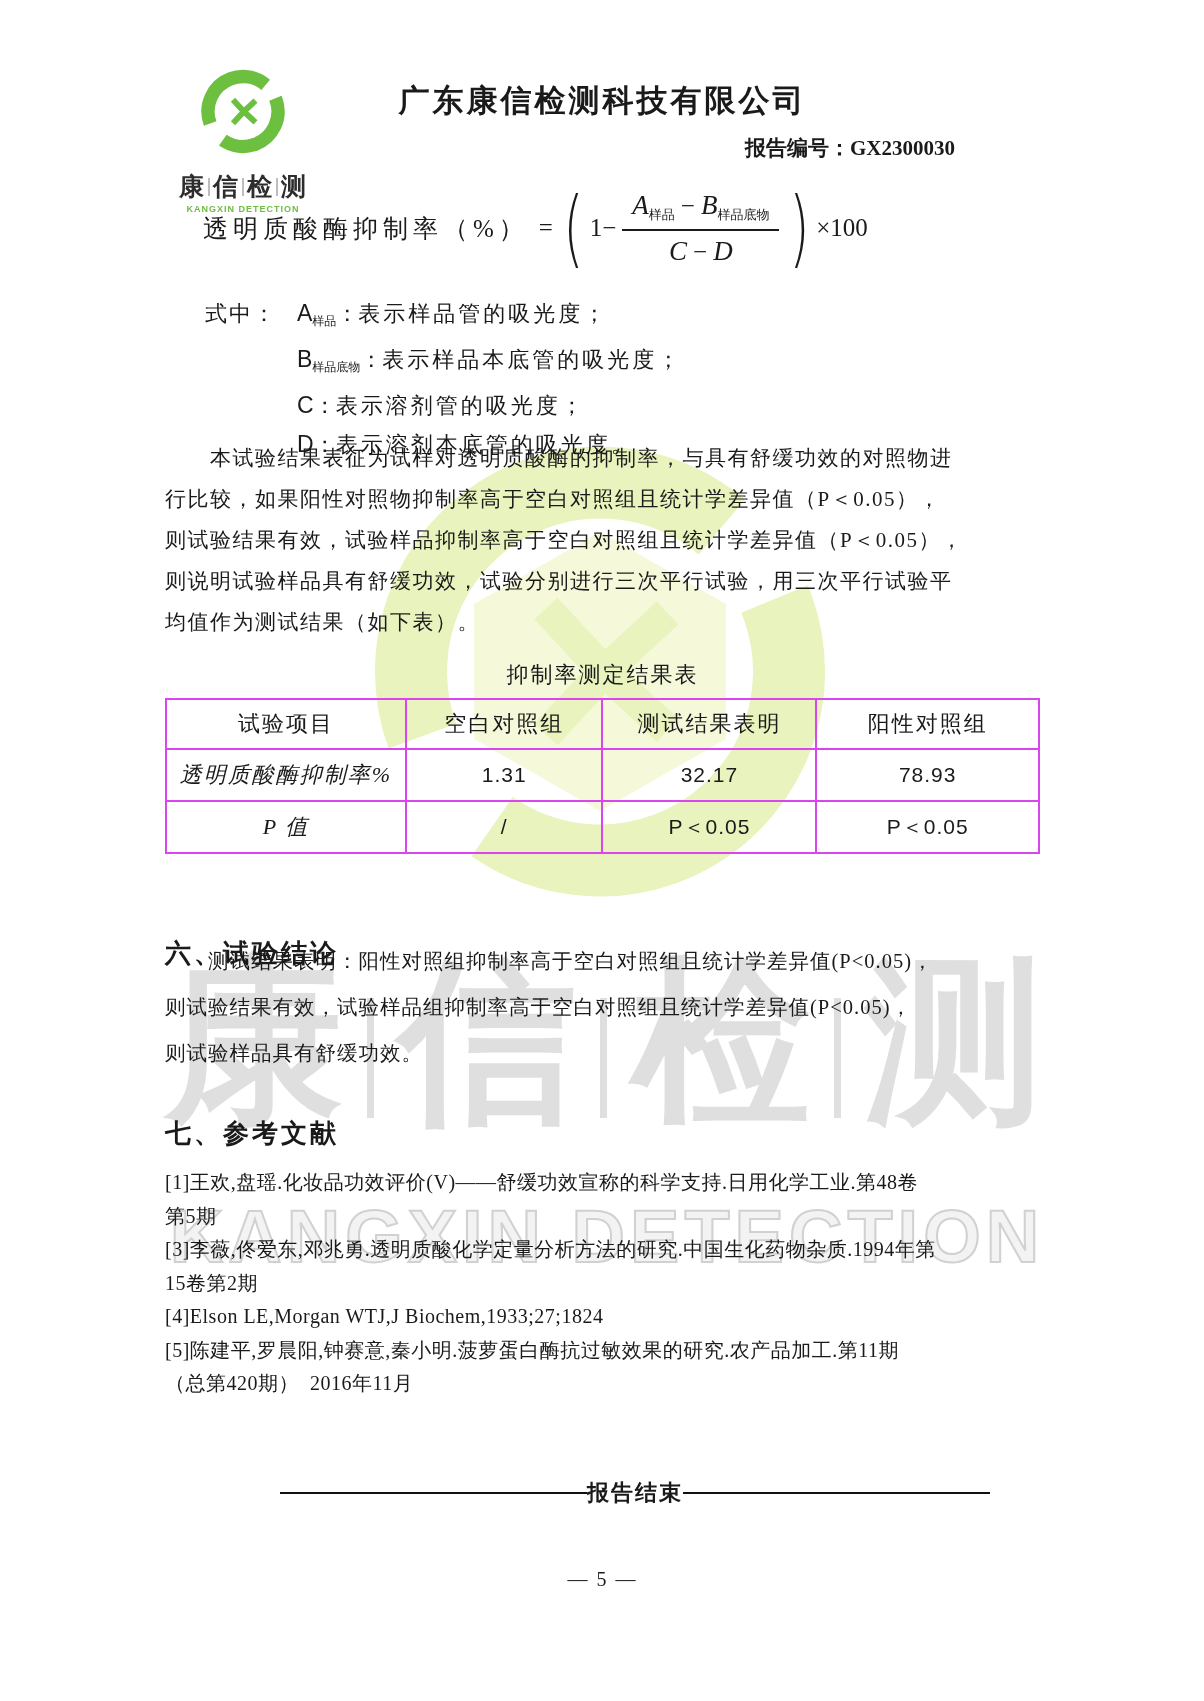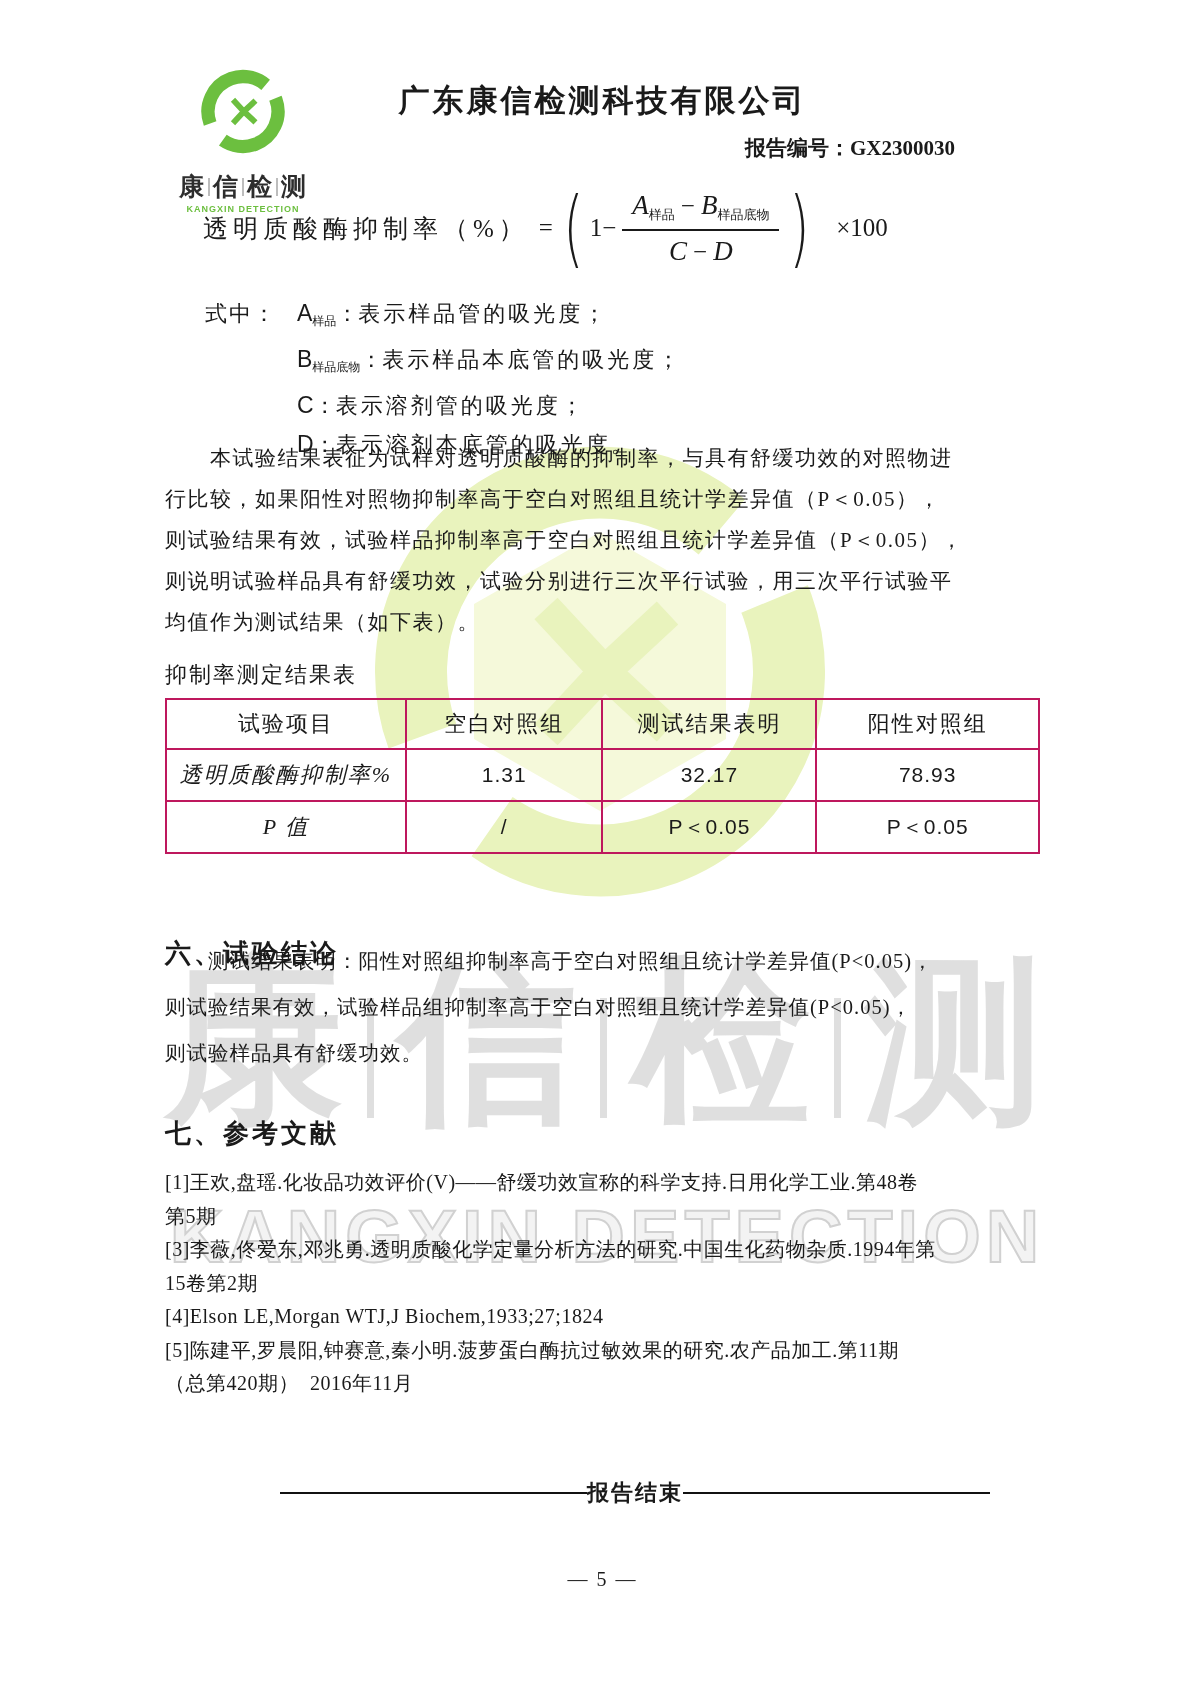--- a/index.html
+++ b/index.html
@@ -37,41 +37,41 @@
   .f-eq{margin:0 4px 0 10px}
   .paren{font-family:"DejaVu Sans",sans-serif;font-size:84px;font-weight:200;line-height:1;
          transform:scaleX(.62);color:#1a1a1a}
   .f-one{margin:0 2px 0 0}
   .frac{display:inline-flex;flex-direction:column;align-items:center;margin:0 4px;font-size:25px}
   .frac .num{padding:0 10px 5px;border-bottom:2px solid #1a1a1a;white-space:nowrap}
   .frac .den{padding-top:5px}
   .mvar{font-style:italic;font-size:27px}
   .mop{margin:0 6px}
   .msub{font-size:13px;vertical-align:-5px}
-  .f-times{margin-left:20px}
+  .f-times{margin-left:0}
 
   
   .defs{left:205px;top:294px;font-size:22px;line-height:38px;z-index:1}
   .def-row{display:flex;align-items:baseline}
   .def-lead{width:92px;letter-spacing:2px}
   .def-sym{font-family:"Liberation Sans",sans-serif;font-size:23px}
   .def-sub{font-size:12px;vertical-align:-4px}
   .def-text{letter-spacing:3px}
 
   
   .prewrap{white-space:pre-wrap}
   .main-para{left:165px;top:438px;width:886px;font-size:21px;line-height:41px;
              letter-spacing:1.5px;z-index:1}
 
   
-  .table-title{left:165px;top:660px;width:875px;text-align:left;font-size:22px;
+  .table-title{left:165px;top:660px;width:875px;text-align:center;font-size:22px;
                letter-spacing:2px;z-index:1}
   .results-table{left:165px;top:698px;z-index:1}
   table{border-collapse:collapse;width:875px;table-layout:fixed;background:transparent}
-  th,td{border:2px solid #be185d;text-align:center;font-weight:normal;font-size:22px;
+  th,td{border:2px solid #d946ef;text-align:center;font-weight:normal;font-size:22px;
         letter-spacing:2px}
   tr.hdr th{height:50px}
   tr.data td{height:52px}
   .rowlabel{font-style:italic}
   .numcell{font-family:Liberation Sans, sans-serif;font-size:21px;letter-spacing:1px}
 
   
   .sec-heading{font-size:26px;font-weight:bold;letter-spacing:3px;z-index:1}
   .h-conclusion{left:165px;top:936px}
   .conclusion-para{left:165px;top:938px;width:890px;font-size:20.5px;line-height:46px;

